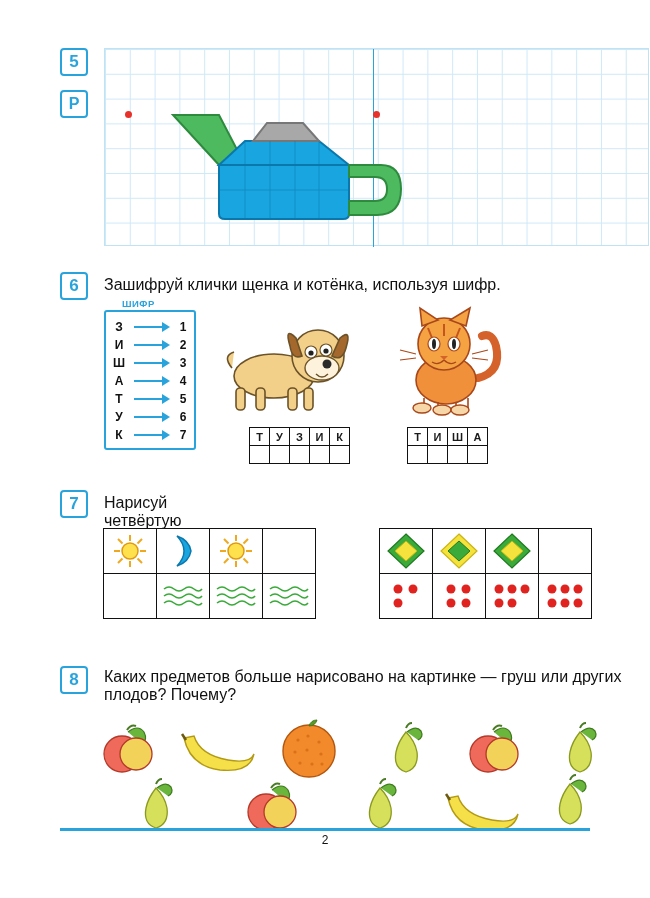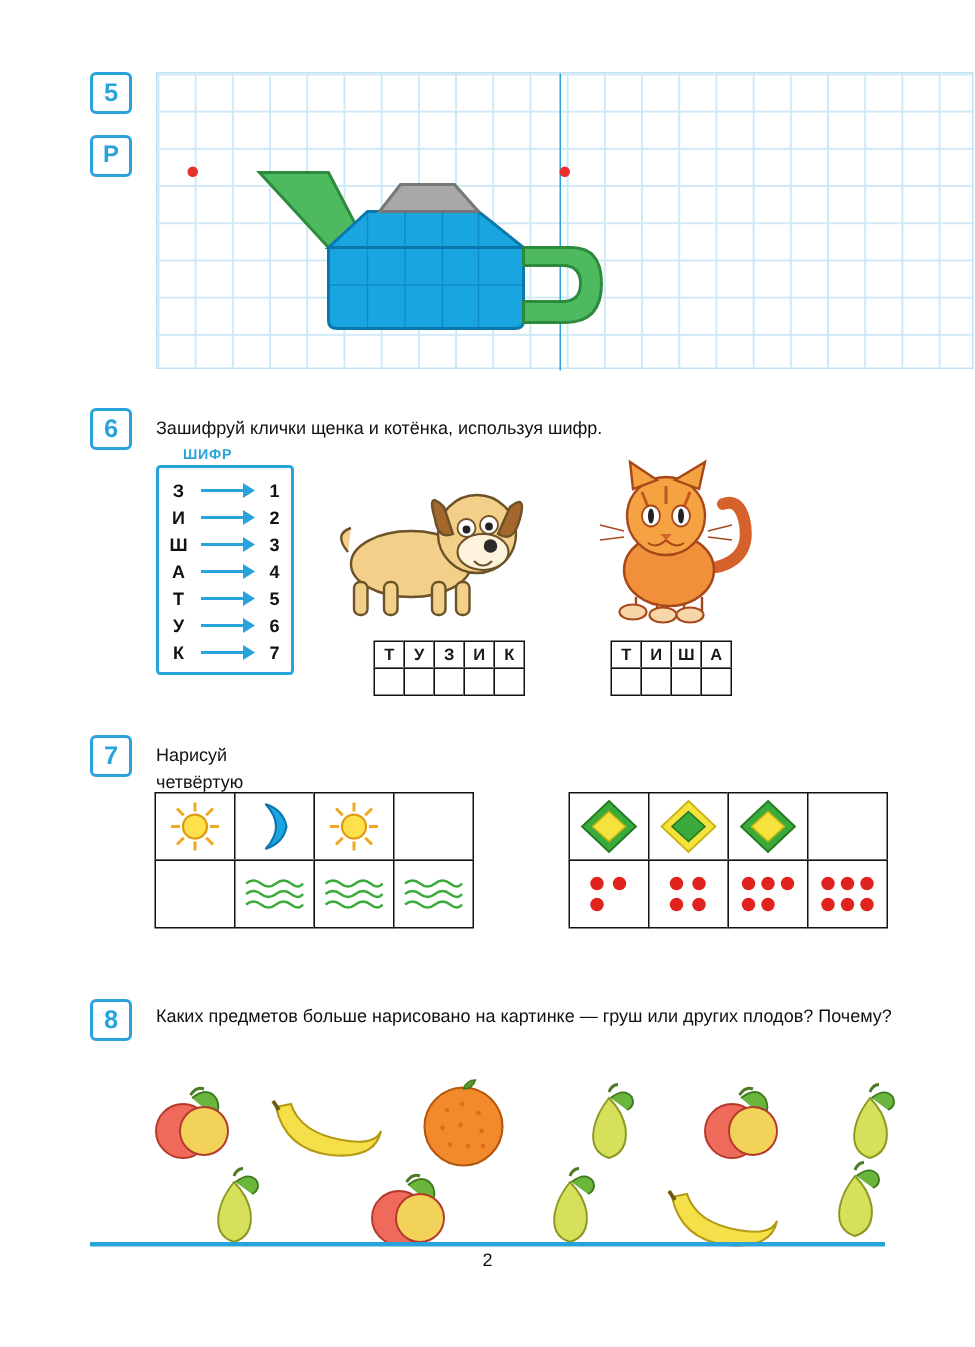--- a/index.html
+++ b/index.html
@@ -18,21 +18,21 @@
     width:28px;height:28px;
     border:2px solid #29a3dc;
     border-radius:4px;
     color:#29a3dc;
     font-size:17px;font-weight:bold;
     display:flex;align-items:center;justify-content:center;
     box-sizing:border-box;
     background:#fff;
   }
   .task-text{
-    font-size:12px;
+    font-size:16px;
     line-height:18px;
     color:#111;
   }
 
   
   #ex5{position:absolute;left:60px;top:48px;}
   #ex5 .badge-wrap{position:absolute;left:0;top:0;}
   #ex5 .badge-p{
     position:absolute;left:0;top:42px;
     width:28px;height:28px;

